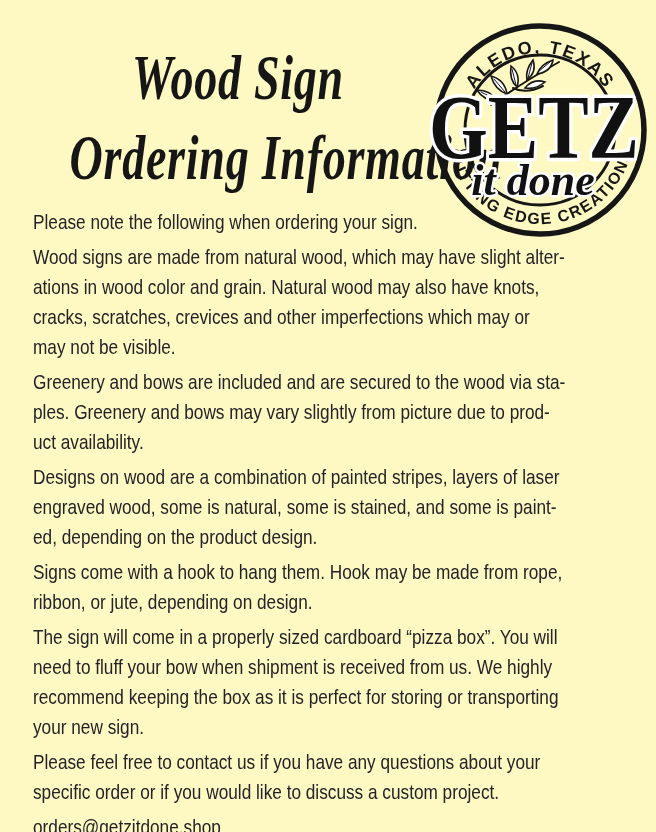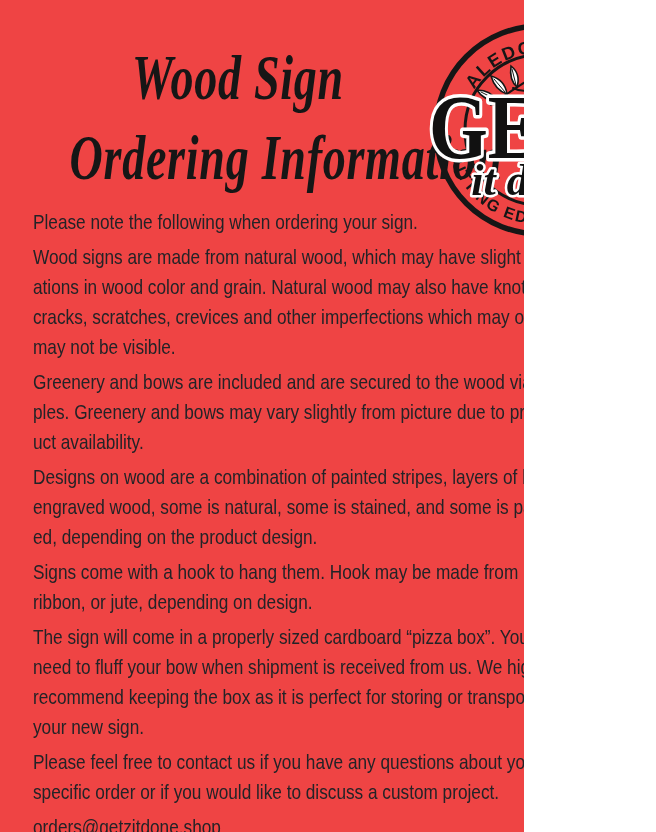--- a/index.html
+++ b/index.html
@@ -1,17 +1,17 @@
 <!DOCTYPE html>
 <html><head>
 <meta charset="utf-8">
 <style>
   html,body{margin:0;padding:0;background:#fff;}
   .page{
-    position:relative;width:524px;height:832px;background:#ef4444;
+    position:relative;width:656px;height:832px;background:#fef9c3;
     overflow:hidden;font-family:"Liberation Sans",sans-serif;
   }
   
   .title{
     position:absolute;top:38px;left:4px;width:468px;text-align:center;
     font-family:"Liberation Serif",serif;font-style:italic;font-weight:bold;
     font-size:64px;line-height:80px;color:#161616;
     transform:scaleX(0.72);transform-origin:50% 0;letter-spacing:1px;
   }
   .title .t-line{white-space:nowrap;}

